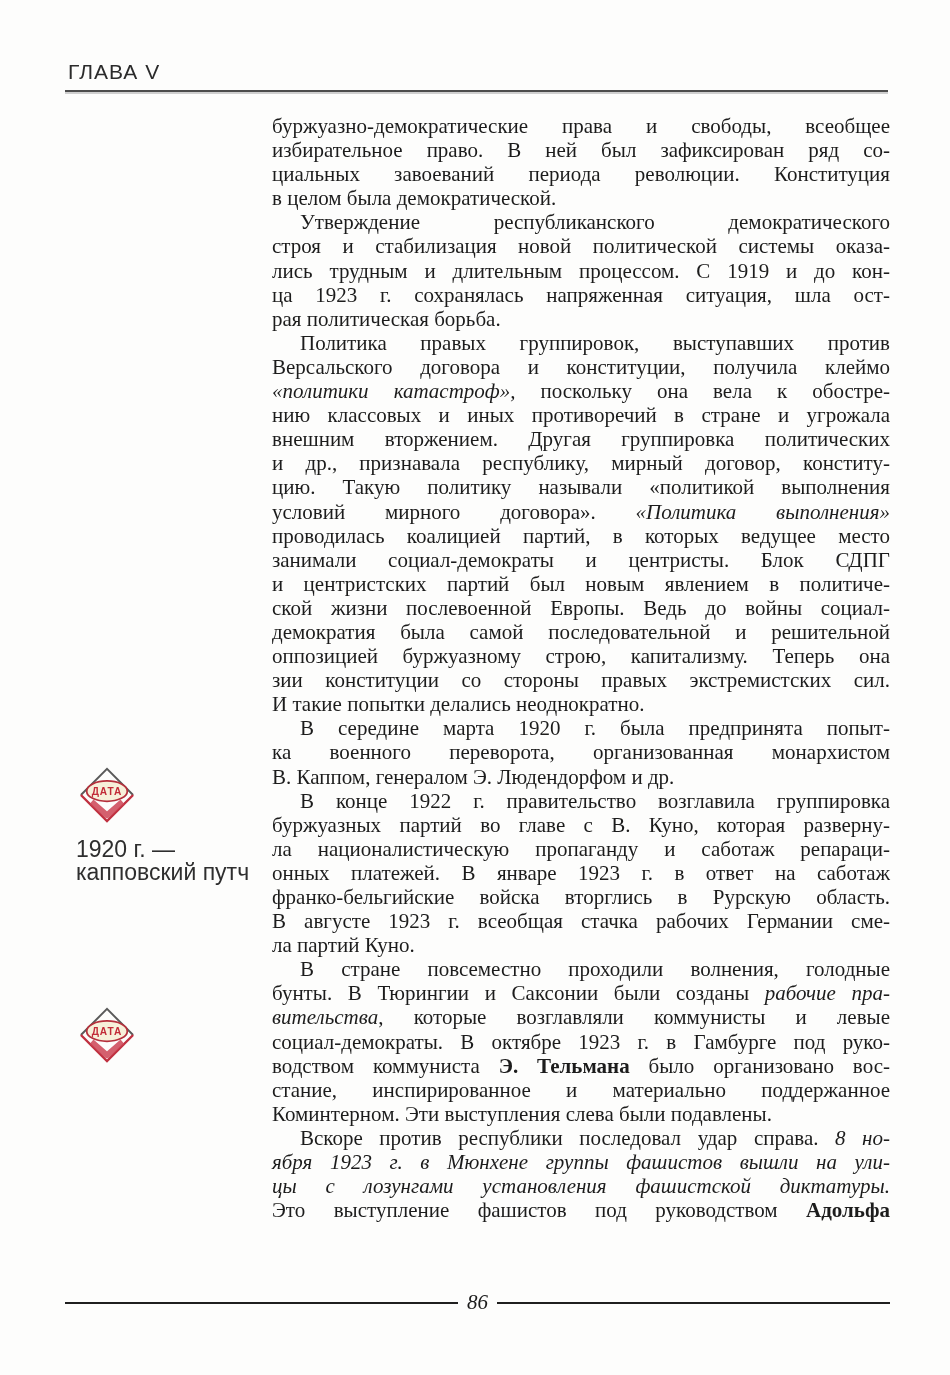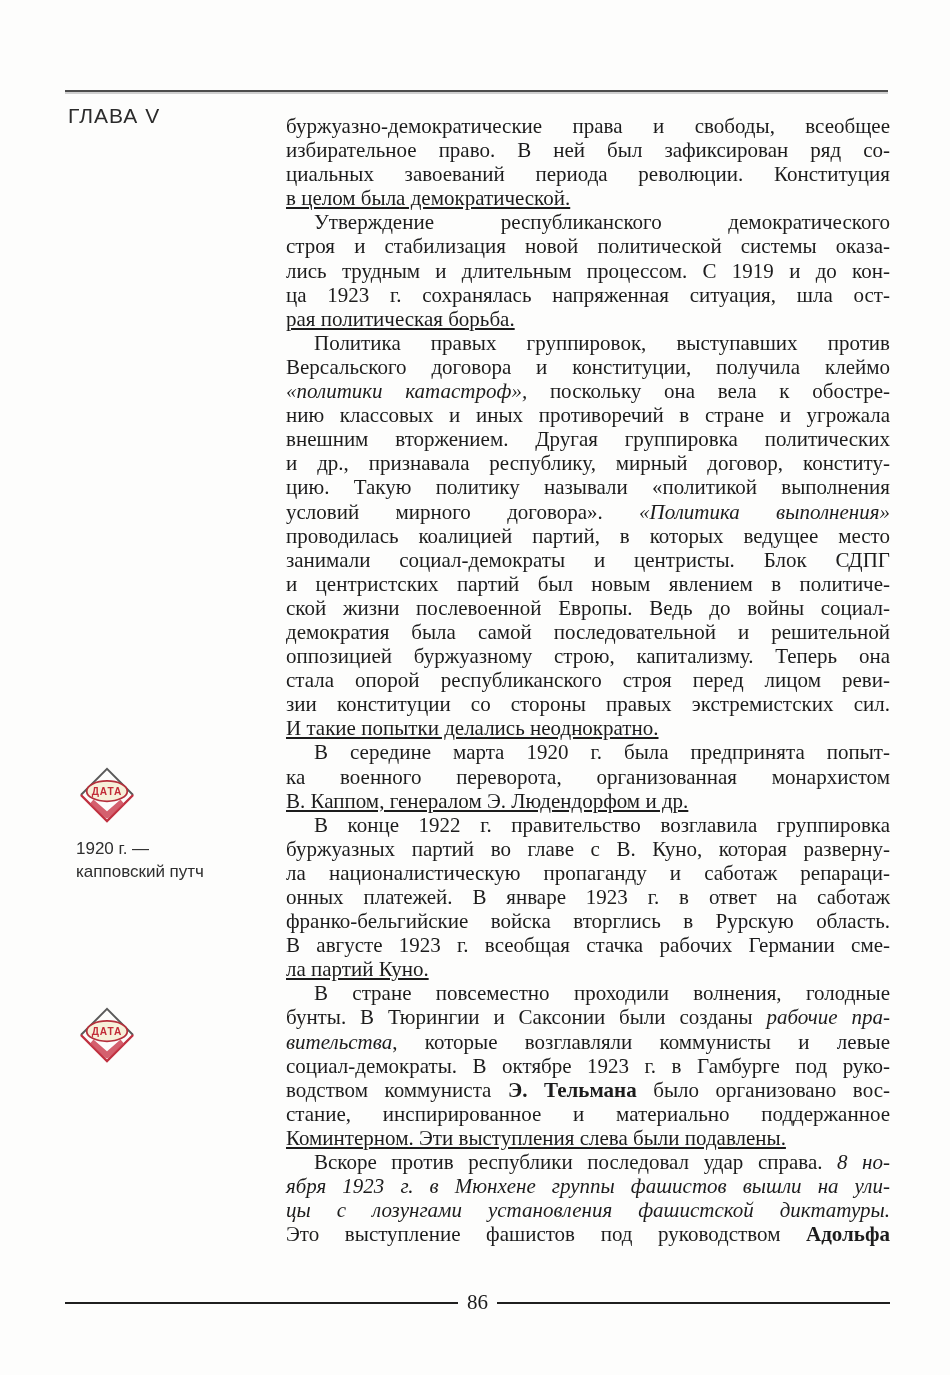--- a/index.html
+++ b/index.html
@@ -5,53 +5,53 @@
   html,body { margin:0; padding:0; background:#e8e8e8; }
   .page {
     position:relative; width:950px; height:1375px; margin:0 auto;
     background:#fdfdfc; overflow:hidden;
     font-family:"Liberation Serif", serif; color:#1c1c1c;
   }
   
   .chapter-heading {
     position:absolute; left:68px; top:60px;
     font-family:"Liberation Sans", sans-serif;
-    font-size:21px; letter-spacing:1px; color:#2b2b2b;margin-top:44px;
+    font-size:21px; letter-spacing:1px; color:#2b2b2b;
   }
   .header-rule {
     position:absolute; left:65px; top:90px; width:823px;
     height:2px; background:#4c4c4c; border-bottom:2px solid #cfcfcf;
   }
   
   .body-text {
     position:absolute; left:272px; top:114px; width:618px;
     font-size:21px; line-height:24.1px;
   }
   .para { margin:0; }
-  .line { text-align:justify; text-align-last:justify;margin-left:14px; }
-  .line.last { text-align-last:left;text-decoration:underline; }
+  .line { text-align:justify; text-align-last:justify; }
+  .line.last { text-align-last:left; }
   .line.indent { padding-left:28px; }
   .it { font-style:italic; }
   .bd { font-weight:bold; }
   
   .margin-note { position:absolute; left:76px; width:200px; }
   .badge { display:block; width:58px; height:58px; margin-left:2px; }
   .note-caption {
     font-family:"Liberation Sans", sans-serif;
-    font-size:17px; line-height:22.5px; color:#2e2e2e; margin-top:14px;
+    font-size:23px; line-height:22.5px; color:#2e2e2e; margin-top:14px;
   }
   
   .page-footer {
     position:absolute; left:65px; right:60px; top:1290px;
     display:flex; align-items:center;
   }
   .footer-rule { flex:1; height:2px; background:#1f1f1f; }
   .page-number {
     margin:0 9px; font-family:"Liberation Serif", serif;
-    font-size:21px; color:#1c1c1c;
+    font-size:21px; color:#1c1c1c;font-style:italic;
   }
 </style>
 </head>
 <body>
 
 <div class="page">
 
   <div class="chapter-heading">ГЛАВА V</div>
   <div class="header-rule"></div>
 
@@ -77,21 +77,20 @@
         <div class="line"><span>внешним вторжением. Другая группировка политических</span></div>
         <div class="line"><span>и др., признавала республику, мирный договор, конститу-</span></div>
         <div class="line"><span>цию. Такую политику называли «политикой выполнения</span></div>
         <div class="line"><span>условий мирного договора». </span><span class="it">«Политика выполнения»</span></div>
         <div class="line"><span>проводилась коалицией партий, в которых ведущее место</span></div>
         <div class="line"><span>занимали социал-демократы и центристы. Блок СДПГ</span></div>
         <div class="line"><span>и центристских партий был новым явлением в политиче-</span></div>
         <div class="line"><span>ской жизни послевоенной Европы. Ведь до войны социал-</span></div>
         <div class="line"><span>демократия была самой последовательной и решительной</span></div>
         <div class="line"><span>оппозицией буржуазному строю, капитализму. Теперь она</span></div>
-        <div class="line"><span>стала опорой республиканского строя перед лицом реви-</span></div>
         <div class="line"><span>зии конституции со стороны правых экстремистских сил.</span></div>
         <div class="line last"><span>И такие попытки делались неоднократно.</span></div>
       </div>
       <div class="para">
         <div class="line indent"><span>В середине марта 1920 г. была предпринята попыт-</span></div>
         <div class="line"><span>ка военного переворота, организованная монархистом</span></div>
         <div class="line last"><span>В. Каппом, генералом Э. Людендорфом и др.</span></div>
       </div>
       <div class="para">
         <div class="line indent"><span>В конце 1922 г. правительство возглавила группировка</span></div>

